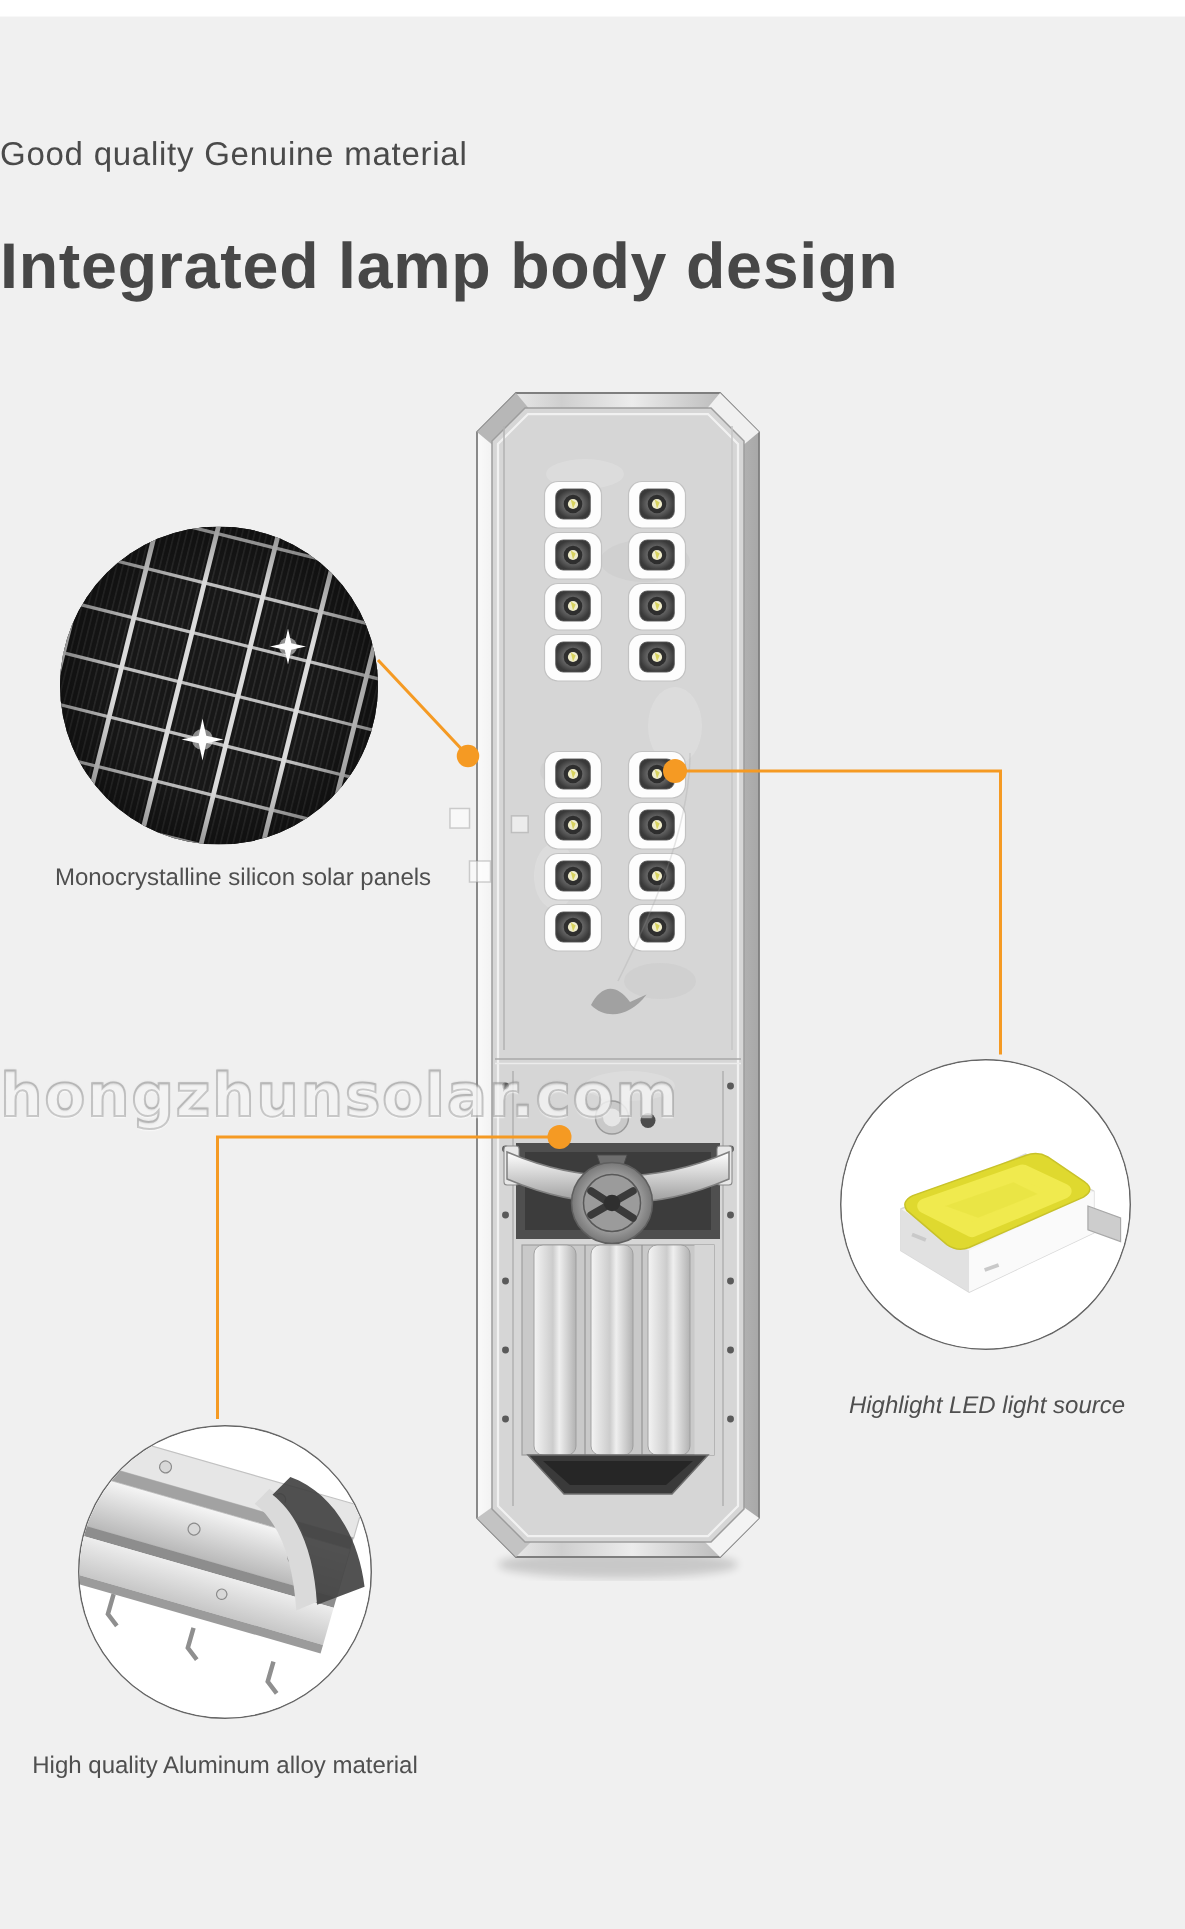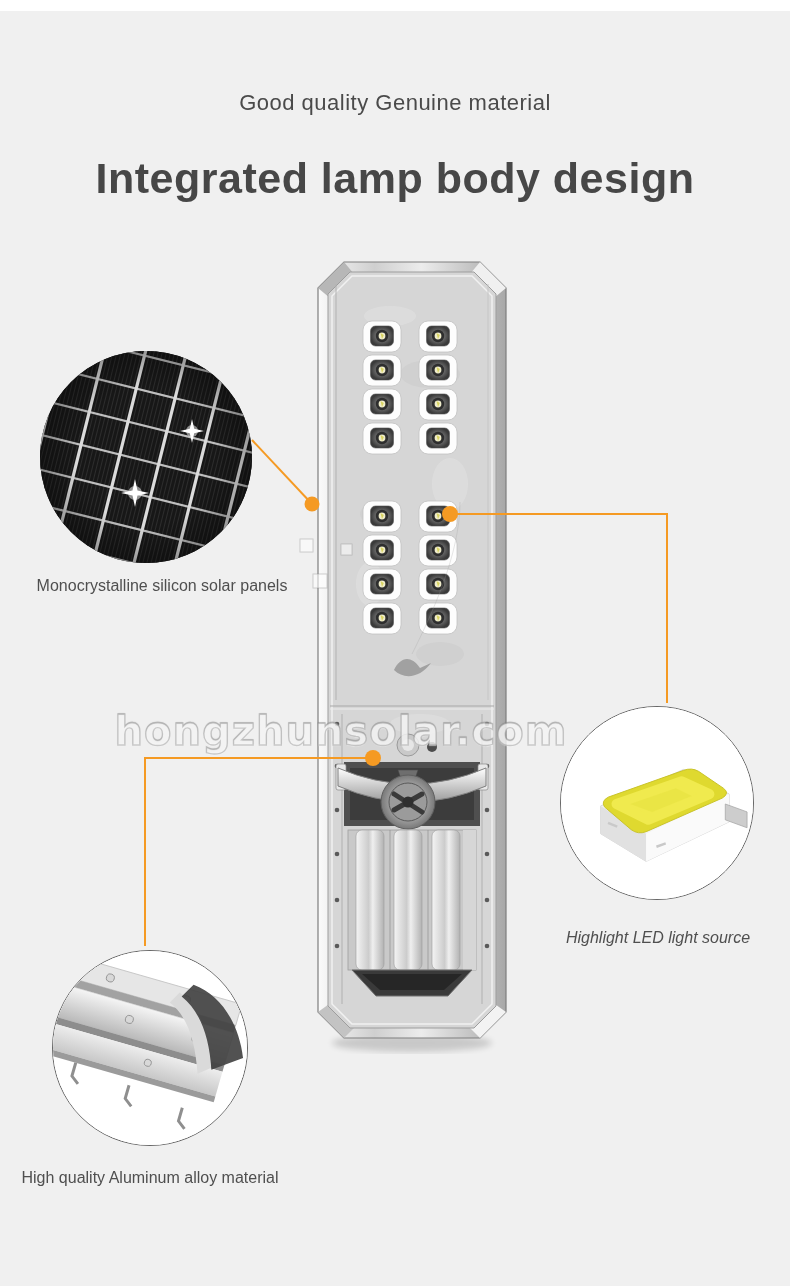--- a/index.html
+++ b/index.html
@@ -5,31 +5,31 @@
   * { box-sizing: border-box; }
   html,body { margin:0; padding:0; }
   body {
     width:790px; height:1286px; position:relative;
     background:#f0f0f0; overflow:hidden;
     font-family:"Liberation Sans", sans-serif;
   }
   .top-strip { position:absolute; left:0; top:0; width:790px; height:11px; background:#ffffff; }
   .subtitle {
     position:absolute; left:0; top:90px; width:790px;
-    text-align:center; font-size:22px; letter-spacing:0.5px;
+    text-align:left; font-size:22px; letter-spacing:0.5px;
     color:#4a4a4a;
   }
   .title {
     position:absolute; left:0; top:154px; width:790px;
-    text-align:center; font-size:43px; font-weight:bold; letter-spacing:0.5px;
+    text-align:left; font-size:43px; font-weight:bold; letter-spacing:0.5px;
     color:#474747;
   }
   .watermark {
     position:absolute; left:0; top:708px; width:682px;
-    text-align:center; font-size:40px; font-weight:bold; letter-spacing:1px;
+    text-align:left; font-size:40px; font-weight:bold; letter-spacing:1px;
     font-family:"DejaVu Sans", sans-serif;
     color:rgba(255,255,255,0.30);
     -webkit-text-stroke:1.3px rgba(140,140,140,0.45);
     text-shadow:0 1px 1px rgba(255,255,255,0.65), 0 -1px 1px rgba(120,120,120,0.28);
     z-index:30; pointer-events:none;
   }
   .lamp-svg { position:absolute; left:310px; top:254px; width:200px; height:800px; z-index:10; }
   .overlay-svg { position:absolute; left:0; top:0; width:790px; height:1286px; z-index:20; pointer-events:none; }
   .photo-circle {
     position:absolute; border-radius:50%; overflow:hidden; z-index:15; background:#ffffff;

